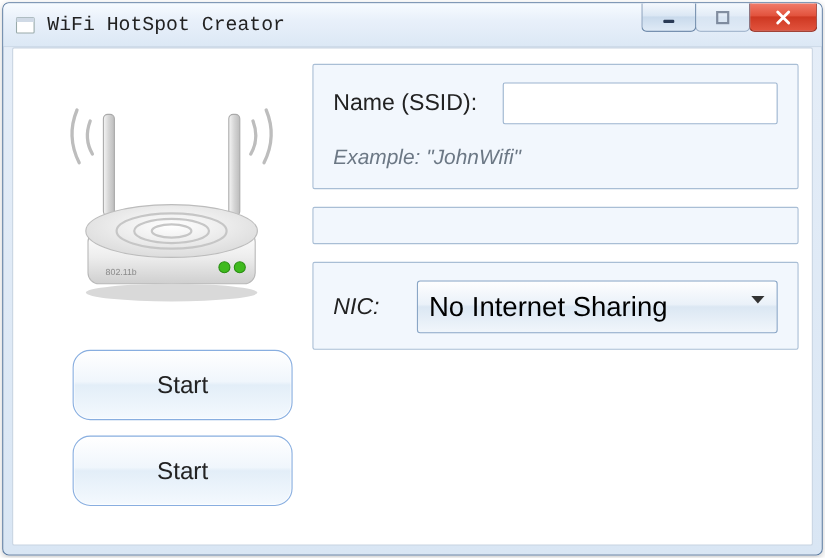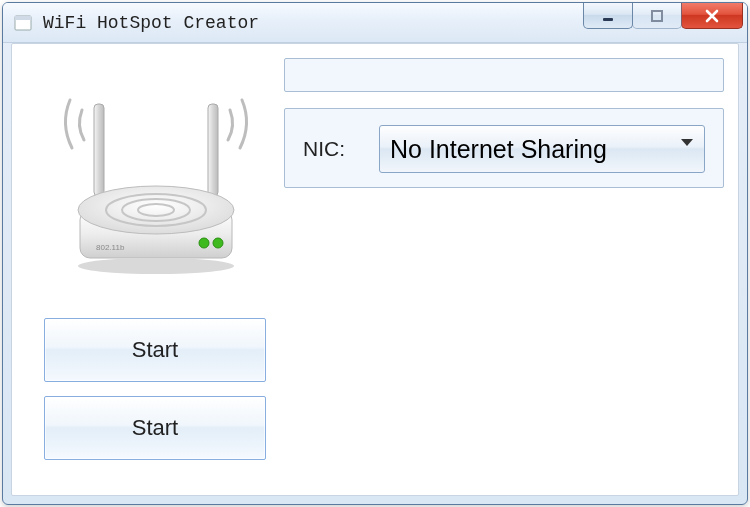--- a/index.html
+++ b/index.html
@@ -100,24 +100,24 @@
   }
   .router-img {
     width: 220px;
     height: 210px;
     margin: 10px 0 40px 0;
     display: flex;
     align-items: center;
     justify-content: center;
   }
   .big-btn {
-    width: 222px;
+    width: 200px;
     height: 64px;
     border: 1px solid #88aee0;
-    border-radius: 2px;
+    border-radius: 16px;
     margin-top: 14px;
     background: linear-gradient(to bottom, #ffffff 0%, #f0f6fc 45%, #e3eef8 50%, #f4f9fe 100%);
     font-size: 22px;
     color: #222;
     cursor: pointer;
     box-shadow: inset 0 0 0 1px rgba(255,255,255,0.6);
   }
   .big-btn:first-of-type { margin-top: 0; }
 
   
@@ -139,21 +139,21 @@
     align-items: center;
     gap: 14px;
     margin-bottom: 20px;
   }
   .row:last-child { margin-bottom: 0; }
   .lbl {
     font-size: 21px;
     color: #222;
     min-width: 140px;
   }
-  .lbl.nic { min-width: auto; margin-right: 20px; }
+  .lbl.nic { min-width: auto; margin-right: 20px; font-style: italic; }
   .hint {
     font-size: 19px;
     font-style: italic;
     color: #6c7885;
     margin-top: 6px;
   }
   input[type=text], input[type=password] {
     flex: 1;
     height: 38px;
     border: 1px solid #9cb4cf;
@@ -273,20 +273,27 @@
           <text x="50" y="182" font-size="8" fill="#8a8a8a" font-family="sans-serif">802.11b</text>
 
           <ellipse cx="110" cy="198" rx="78" ry="8" fill="#d9d9d9"></ellipse>
         </svg>
       </div>
       <button class="big-btn">Start</button>
       <button class="big-btn">Start</button>
     </div>
 
     <div class="right-col">
+      <div class="group">
+        <div class="row">
+          <span class="lbl">Name (SSID):</span>
+          <input type="text" value="" style="">
+        </div>
+        <div class="hint">Example: "JohnWifi"</div>
+      </div>
 
       <div class="group">
       </div>
 
       <div class="group group3">
         <div class="row">
           <span class="lbl nic">NIC:</span>
           <div class="select-wrap">
             <select>
               <option>No Internet Sharing</option>

